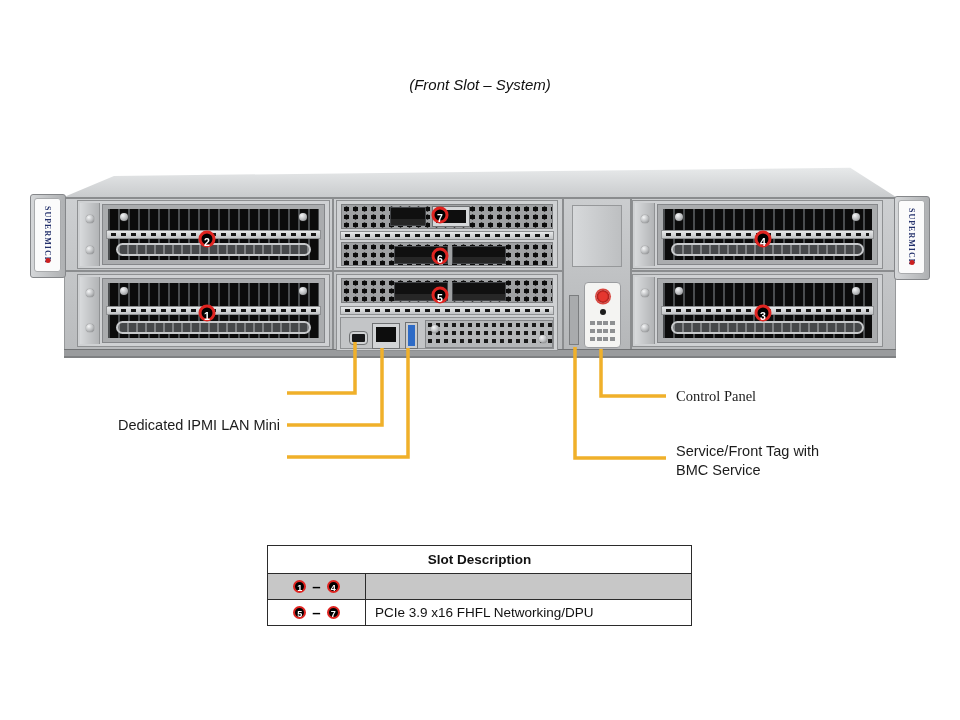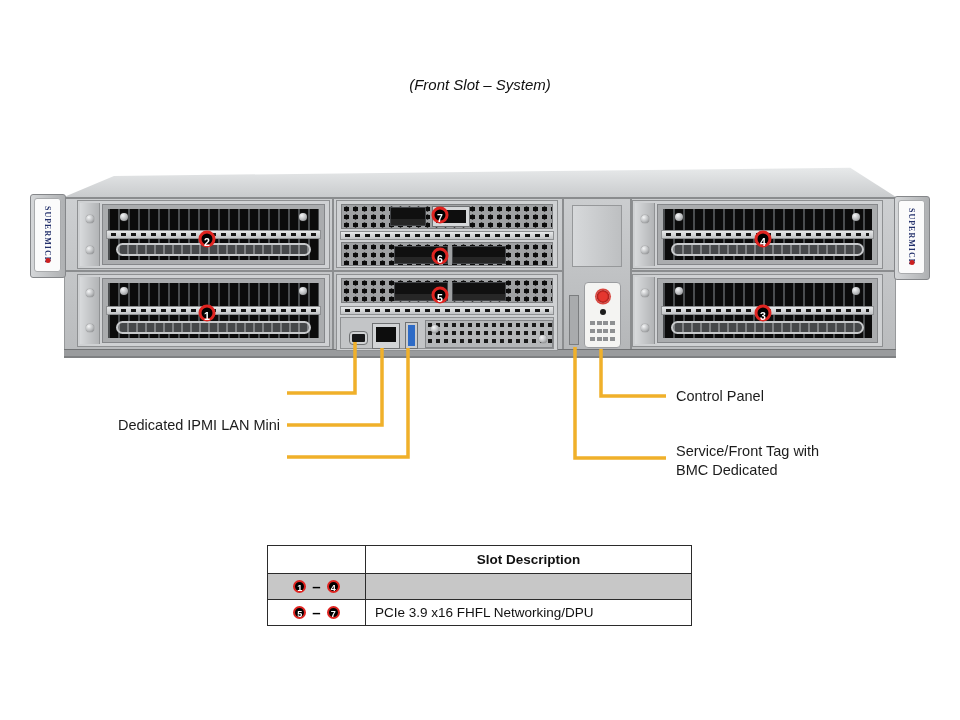--- a/index.html
+++ b/index.html
@@ -82,21 +82,21 @@
              line-height:17px; text-align:center; transform:translate(-50%,-50%); z-index:6; }
 
   
   .leaders { position:absolute; left:0; top:0; width:960px; height:720px; pointer-events:none; z-index:5; }
   .port-label { position:absolute; font-size:14.5px; color:#1c1c1c; line-height:19px; }
   .lbl-right { text-align:right; }
 
   
   .slot-table { position:absolute; left:267px; top:545px; width:425px; border:1px solid #2b2b2b; background:#fff; z-index:4; }
   .t-row { display:flex; height:26px; border-top:1px solid #2b2b2b; }
-  .t-row:first-child { border-top:none; height:27px; }
+  .t-row:first-child { border-top:none; height:27px;flex-direction:column; }
   .t-c1 { width:98px; border-right:1px solid #2b2b2b; display:flex; align-items:center; justify-content:center; }
   .t-c2 { flex:1; display:flex; align-items:center; padding-left:9px; font-size:13.5px; color:#111; }
   .t-head .t-c2 { justify-content:center; padding-left:0; font-weight:bold; }
   .t-shade { background:#c7c7c7; }
   .badge { width:13px; height:13px; border-radius:50%; background:#000; border:2.5px solid #df2420;
            color:#fff; font-size:9px; font-weight:bold; line-height:13px; text-align:center; }
   .range-dash { font-weight:bold; font-size:15px; margin:0 6px; color:#000; line-height:13px; }
 </style>
 </head>
 <body>
@@ -272,24 +272,24 @@
 
   <svg class="leaders" xmlns="http://www.w3.org/2000/svg">
     <path d="M355,342 L355,393 L287,393" fill="none" stroke="#F0B02A" stroke-width="3.5"></path>
     <path d="M382,348 L382,425 L287,425" fill="none" stroke="#F0B02A" stroke-width="3.5"></path>
     <path d="M408,348 L408,457 L287,457" fill="none" stroke="#F0B02A" stroke-width="3.5"></path>
     <path d="M601,349 L601,396 L666,396" fill="none" stroke="#F0B02A" stroke-width="3.5"></path>
     <path d="M575,347 L575,458 L666,458" fill="none" stroke="#F0B02A" stroke-width="3.5"></path>
   </svg>
 
   <div class="port-label lbl-right" style="left:40px; top:416px; width:240px;">Dedicated IPMI LAN Mini</div>
-  <div class="port-label" style="left:676px; top:387px; width:220px;">Control Panel</div>
+  <div class="port-label" style="left:676px; top:387px; width:220px;font-family:Liberation Serif, serif;">Control Panel</div>
   <div class="port-label" style="left:676px; top:442px; width:220px;">
     <span>Service/Front Tag with</span><br>
-    <span>BMC Dedicated</span>
+    <span>BMC Service</span>
   </div>
 
   <div class="slot-table">
     <div class="t-row t-head">
       <div class="t-c1"></div>
       <div class="t-c2">Slot Description</div>
     </div>
     <div class="t-row t-shade">
       <div class="t-c1">
         <span class="badge">1</span>

